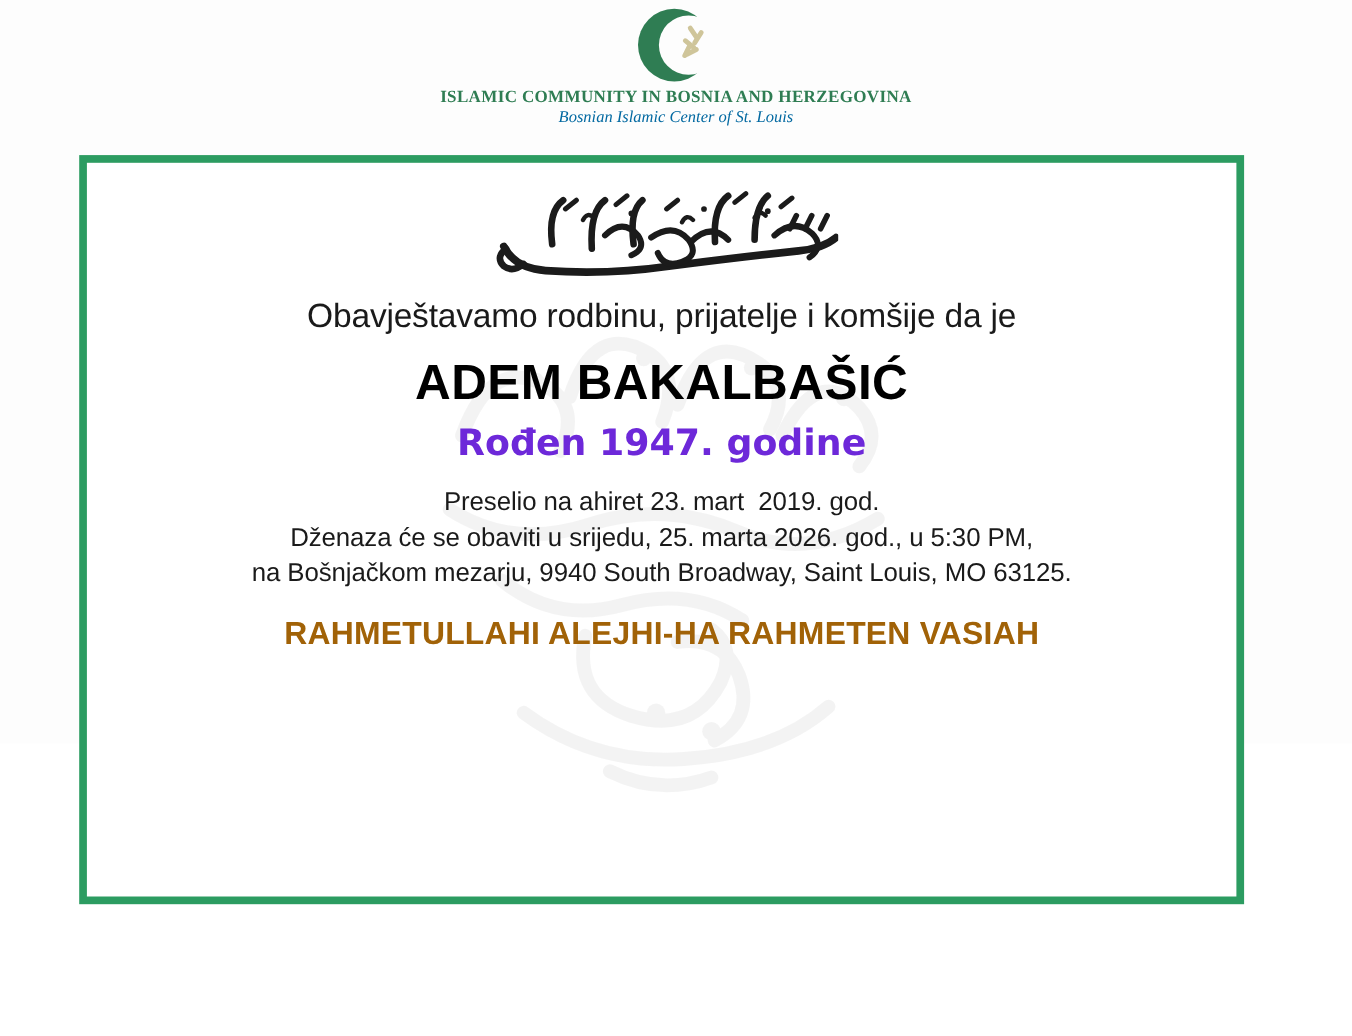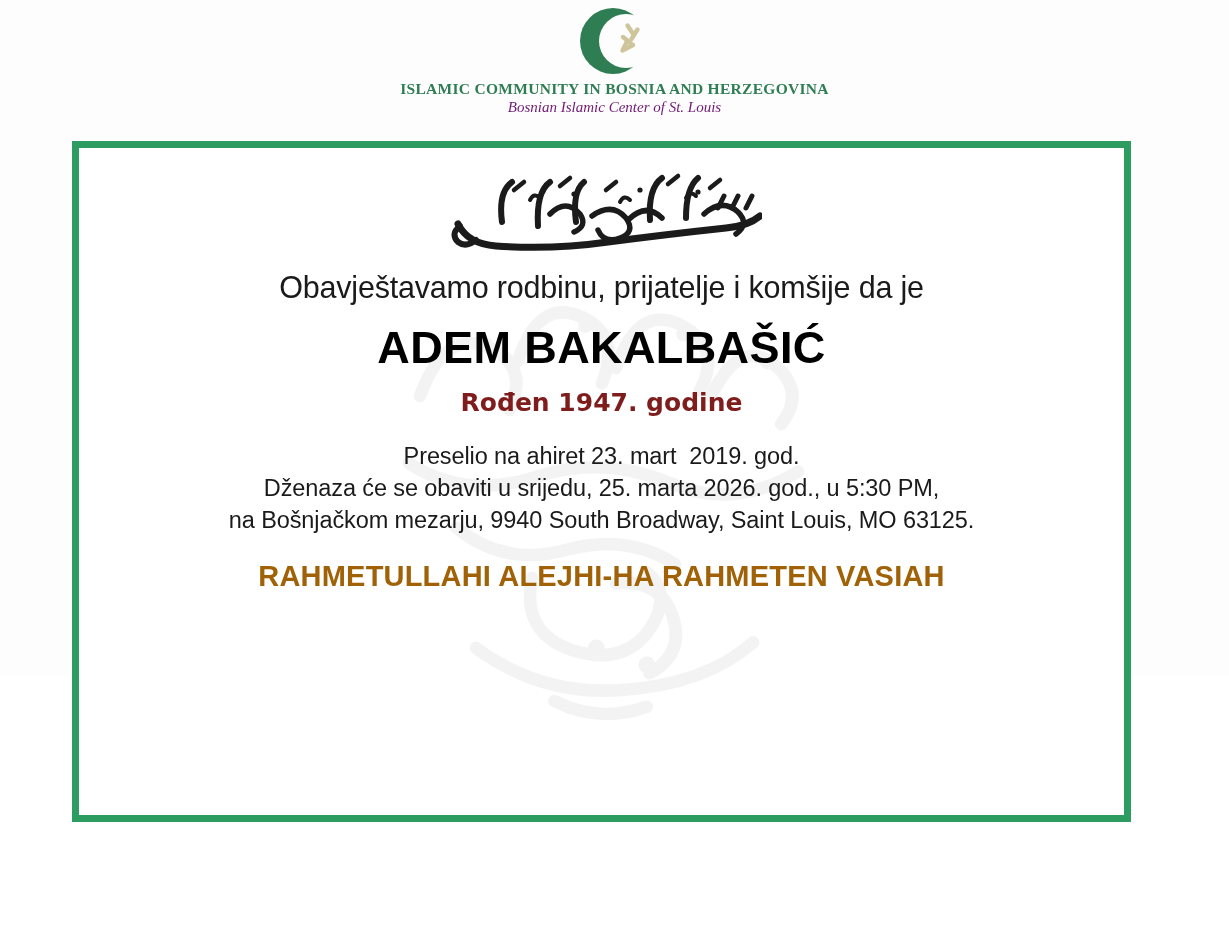--- a/index.html
+++ b/index.html
@@ -54,21 +54,21 @@
     line-height: 17px;
     color: #2f7d53;
     white-space: nowrap;
   }
   .org-line-1 { margin-top: 2px; }
   .org-line-3 {
     font-family: "Liberation Serif", "DejaVu Serif", serif;
     font-style: italic;
     font-size: 15px;
     line-height: 19px;
-    color: #701a75;
+    color: #0369a1;
     white-space: nowrap;
     margin-top: 1px;
   }
 
   
   #notice-card {
     position: absolute;
     left: 72px;
     top: 141px;
     width: 1059px;
@@ -122,24 +122,24 @@
     font-size: 45px;
     font-weight: bold;
     line-height: 56px;
     letter-spacing: 0.4px;
     color: #000000;
     margin: 0 0 10px 0;
   }
 
   .birth-line {
     font-family: "DejaVu Sans", sans-serif;
-    font-size: 25px;
+    font-size: 33px;
     font-weight: bold;
     line-height: 34px;
-    color: #7f1d1d;
+    color: #6d28d9;
     margin: 0 0 20px 0;
   }
 
   .detail-block {
     margin: 0 0 26px 0;
   }
   .detail-line {
     font-size: 23.5px;
     font-weight: 400;
     line-height: 32px;

